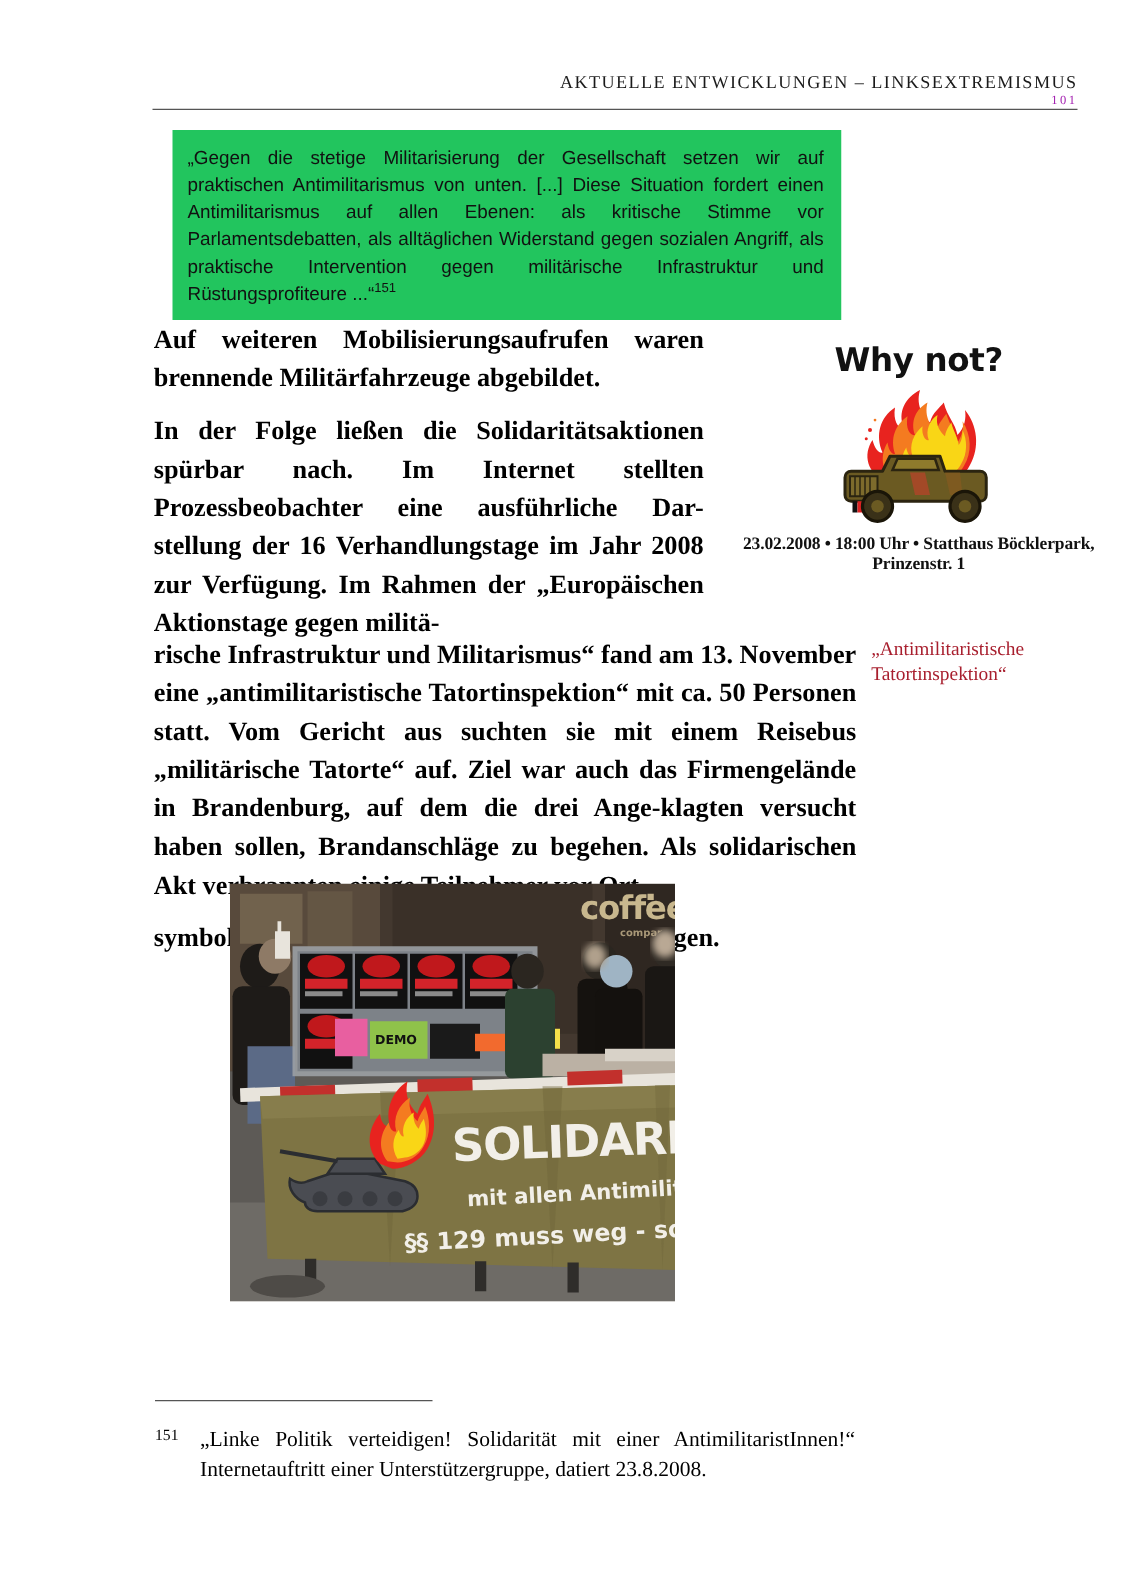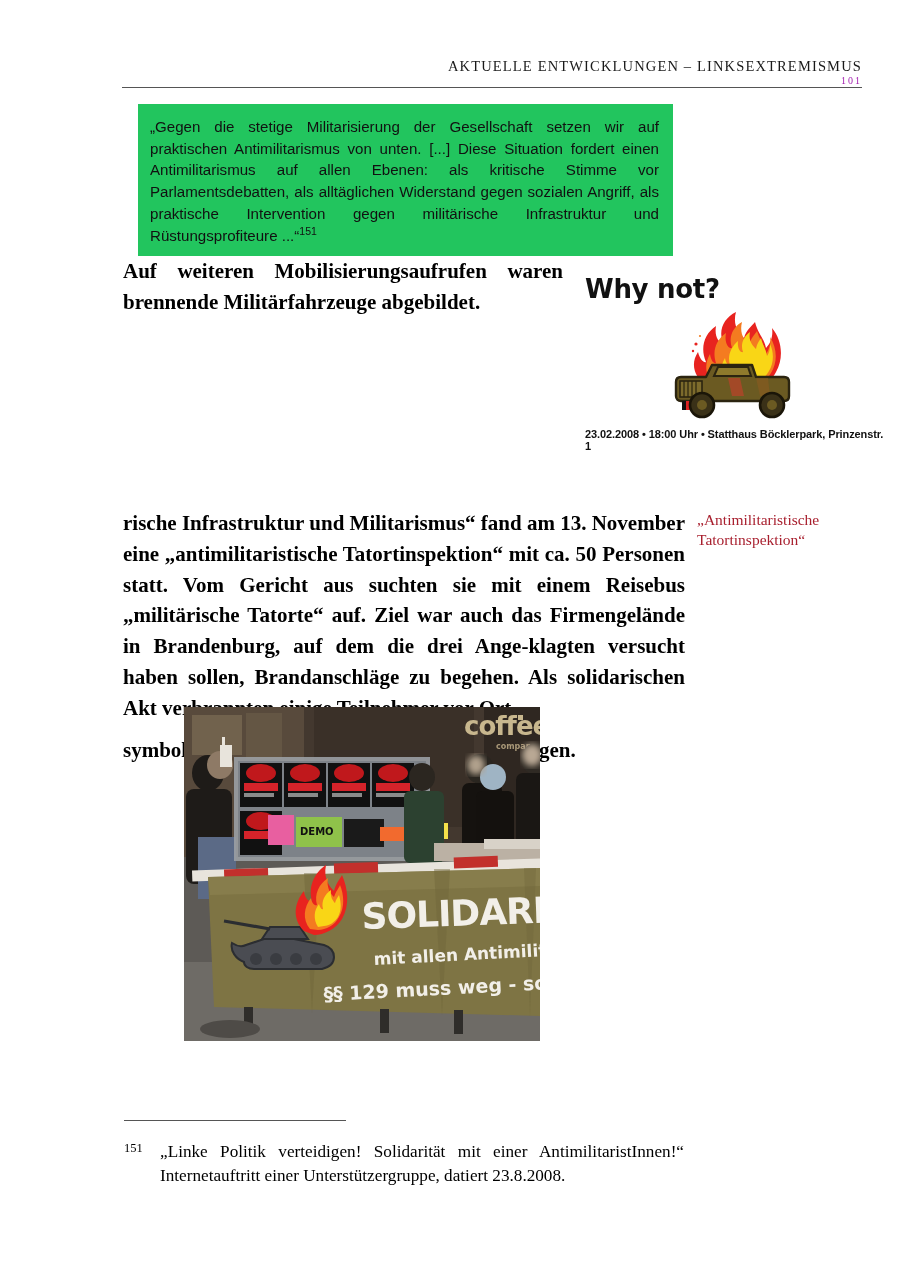--- a/index.html
+++ b/index.html
@@ -96,21 +96,21 @@
   .para-last-line { text-align: left; }
 
   
   .flyer {
     position: absolute;
     left: 585px;
     top: 268px;
     width: 300px;
     height: 210px;
     background: #fff;
-    text-align: left;
+    text-align: center;
   }
   .flyer-title {
     font-family: "DejaVu Sans", "Liberation Sans", sans-serif;
     font-weight: bold;
     font-size: 26px;
     letter-spacing: -0.3px;
     color: #111;
     margin-top: 6px;
   }
   .flyer-art {
@@ -122,23 +122,23 @@
   .flyer-art svg { display: block; margin: 0 auto; }
   .flyer-slogan {
     font-family: "DejaVu Sans", "Liberation Sans", sans-serif;
     font-weight: bold;
     font-size: 14px;
     color: #111;
     margin-top: 2px;
     letter-spacing: -0.1px;
   }
   .flyer-details {
-    font-family: Liberation Sans, sans-serif;
+    font-family: Liberation Serif, serif;
     font-weight: bold;
-    font-size: 11px;
+    font-size: 14px;
     color: #111;
     margin-top: 8px;
     letter-spacing: -0.1px;
   }
 
   
   .margin-note {
     position: absolute;
     left: 697px;
     top: 510px;
@@ -201,20 +201,21 @@
   <span class="head-title">Aktuelle Entwicklungen – Linksextremismus</span>
   <span class="head-pageno">101</span>
 </div>
 
 <div class="quote-box">
   <p class="quote-text"><span>„Gegen die stetige Militarisierung der Gesellschaft setzen wir auf praktischen Antimilitarismus von unten. [...] Diese Situation fordert einen Antimilitarismus auf allen Ebenen: als kritische Stimme vor Parlamentsdebatten, als alltäglichen Widerstand gegen sozialen Angriff, als praktische Intervention gegen militärische Infrastruktur und Rüstungsprofiteure ...“</span><span class="fn-sup">151</span></p>
 </div>
 
 <div class="body-col-narrow">
   <p class="para">Auf weiteren Mobilisierungsaufrufen waren brennende Militärfahrzeuge abgebildet.</p>
+  <p class="para">In der Folge ließen die Solidaritätsaktionen spürbar nach. Im Internet stellten Prozessbeobachter eine ausführliche Dar-stellung der 16 Verhandlungstage im Jahr 2008 zur Verfügung. Im Rahmen der „Europäischen Aktionstage gegen militä-</p>
 </div>
 
 <div class="body-col-wide">
   <p class="para">rische Infrastruktur und Militarismus“ fand am 13. November eine „antimilitaristische Tatortinspektion“ mit ca. 50 Personen statt. Vom Gericht aus suchten sie mit einem Reisebus „militärische Tatorte“ auf. Ziel war auch das Firmengelände in Brandenburg, auf dem die drei Ange-klagten versucht haben sollen, Brandanschläge zu begehen. Als solidarischen Akt verbrannten einige Teilnehmer vor Ort</p>
   <p class="para para-last-line">symbolische Darstellungen von Militärfahrzeugen.</p>
 </div>
 
 <div class="flyer">
   <div class="flyer-title">Why not?</div>
   <div class="flyer-art">

